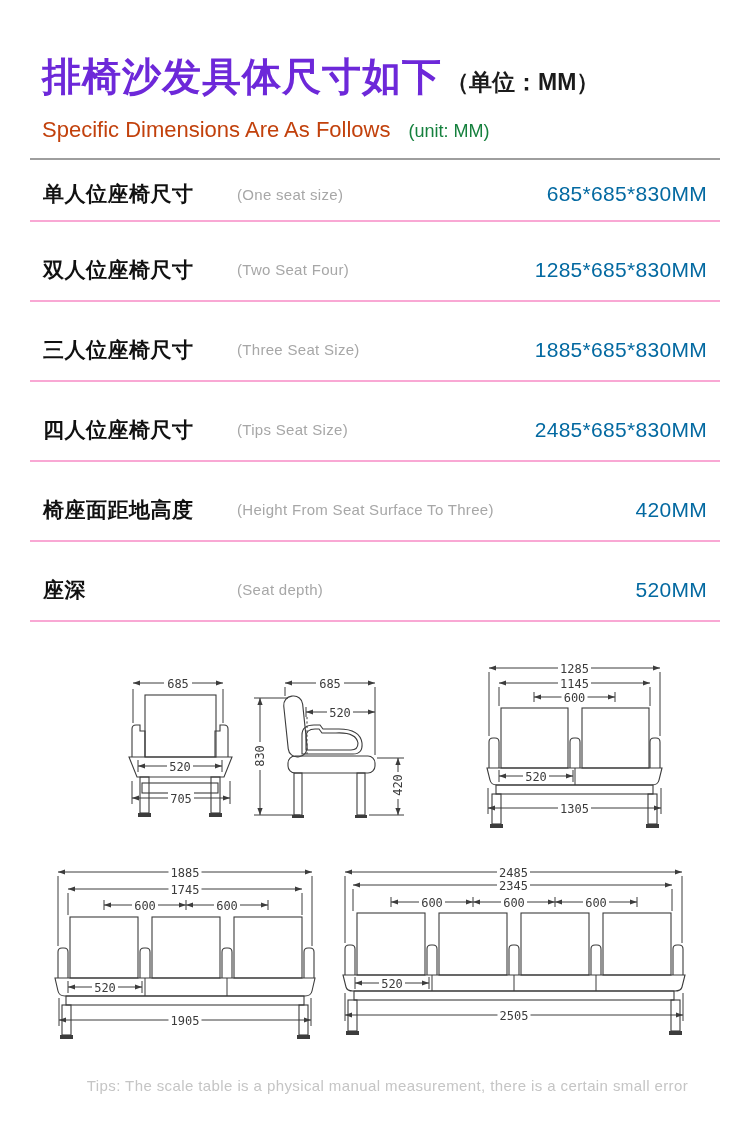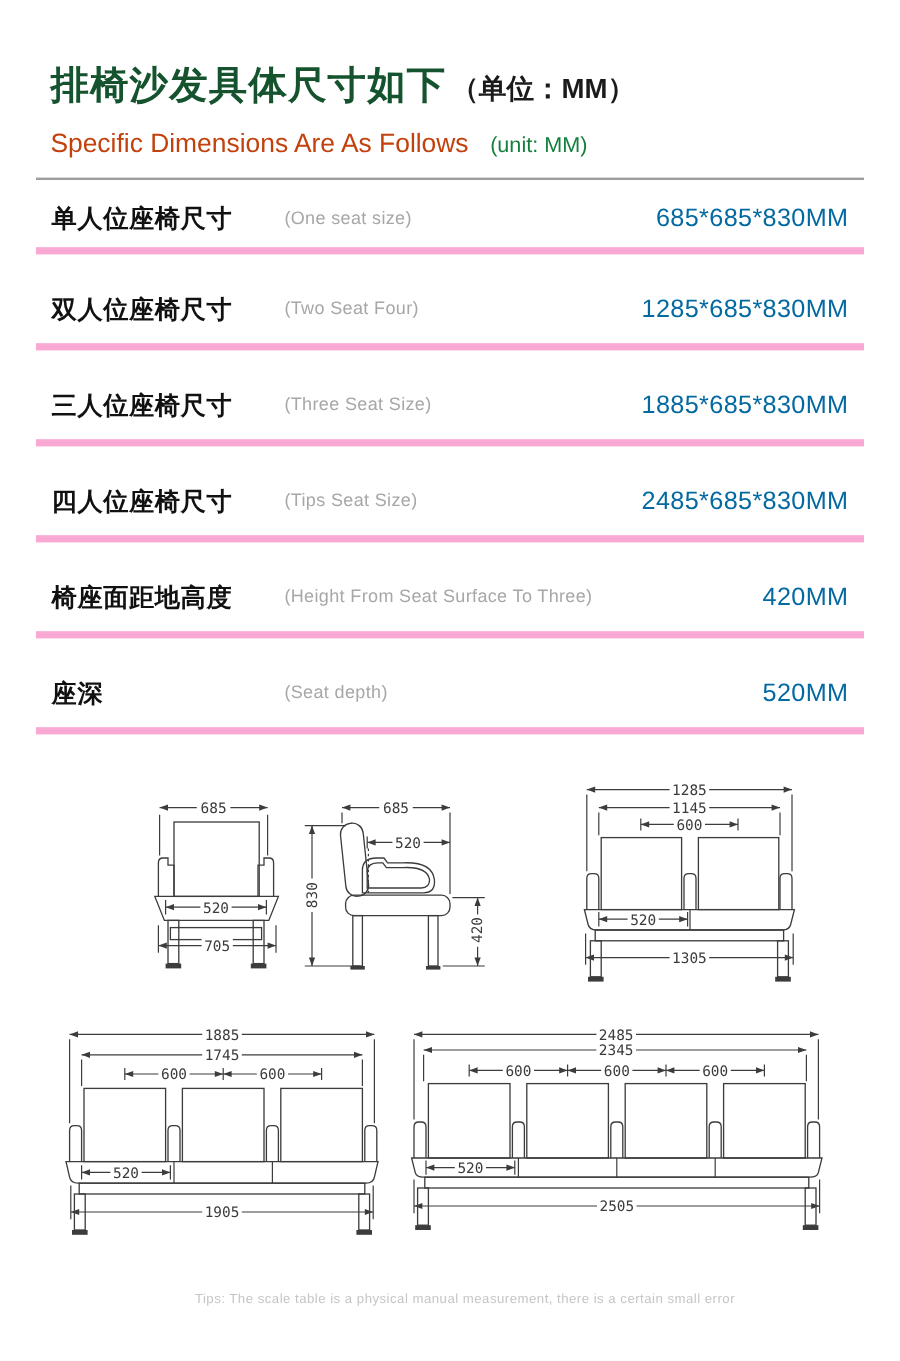--- a/index.html
+++ b/index.html
@@ -3,31 +3,31 @@
 <meta charset="utf-8">
 <style>
   html,body{margin:0;padding:0;background:#f4f4f4;}
   .page{
     position:relative;width:750px;height:1134px;margin:0 auto;background:#ffffff;
     font-family:"Liberation Sans",sans-serif;overflow:hidden;
   }
   
   .header{padding:50px 42px 0 42px;}
   .title-line{display:flex;align-items:baseline;white-space:nowrap;}
-  .title-cn{font-size:32px;font-weight:bold;color:#14532d;letter-spacing:1px;}
+  .title-cn{font-size:39px;font-weight:bold;color:#6d28d9;letter-spacing:1px;}
   .title-unit{font-size:23px;font-weight:bold;color:#1b1b1b;margin-left:4px;}
   .subtitle-line{margin-top:13px;display:flex;align-items:baseline;white-space:nowrap;}
   .subtitle{font-size:22px;color:#c2410c;}
   .subtitle-unit{font-size:18px;color:#15803d;margin-left:18px;}
   .header-rule{margin:15px 30px 0 30px;height:0;border:none;border-top:2px solid #9e9e9e;}
   
   .spec-table{margin:0 30px;}
   .spec-row{
     display:flex;align-items:center;height:80px;box-sizing:border-box;
-    padding:17px 13px 0 13px;border-bottom:6px solid #f9a8d4;
+    padding:17px 13px 0 13px;border-bottom:2px solid #f9a8d4;
   }
   .spec-row.first{height:62px;padding-top:8px;}
   .row-label{width:194px;font-size:21px;font-weight:bold;color:#111111;letter-spacing:0.5px;flex:none;}
   .row-en{font-size:15px;color:#a7a7a7;letter-spacing:0.3px;text-align:right;}
   .row-value{margin-left:auto;font-size:21px;color:#0369a1;letter-spacing:0.3px;}
   
   .drawings{position:relative;height:478px;}
   .drawing{position:absolute;}
   .d-single{left:118px;top:43px;}
   .d-side{left:250px;top:43px;}
@@ -37,21 +37,21 @@
   svg .dl{stroke:#3c3c3c;stroke-width:1;fill:none;}
   svg .dot{stroke:#3c3c3c;stroke-width:1;fill:none;stroke-dasharray:2.2,2.2;}
   svg .sh{stroke:#3c3c3c;stroke-width:1.1;fill:none;}
   svg .ft{fill:#3c3c3c;stroke:none;}
   svg .mask{fill:#ffffff;stroke:none;}
   svg .dt{font-family:"DejaVu Sans Mono",monospace;font-size:12px;fill:#3b3b3b;}
   svg .ar{fill:#3c3c3c;stroke:none;}
   
   .footer{position:absolute;left:0;right:0;top:1070px;text-align:center;}
   .tip-cn{font-size:13px;color:#8a8a8a;letter-spacing:3px;}
-  .tip-en{margin-top:7px;font-size:11px;color:#c5c5c5;letter-spacing:0.4px;padding-left:25px;}
+  .tip-en{margin-top:7px;font-size:15px;color:#c5c5c5;letter-spacing:0.4px;padding-left:25px;}
 </style>
 </head>
 <body>
 
 <div class="page">
 
   <svg width="0" height="0" style="position:absolute" aria-hidden="true">
     <defs>
       <path id="aL" d="M0,0 7,-2.6 7,2.6Z"></path>
       <path id="aR" d="M0,0 -7,-2.6 -7,2.6Z"></path>

